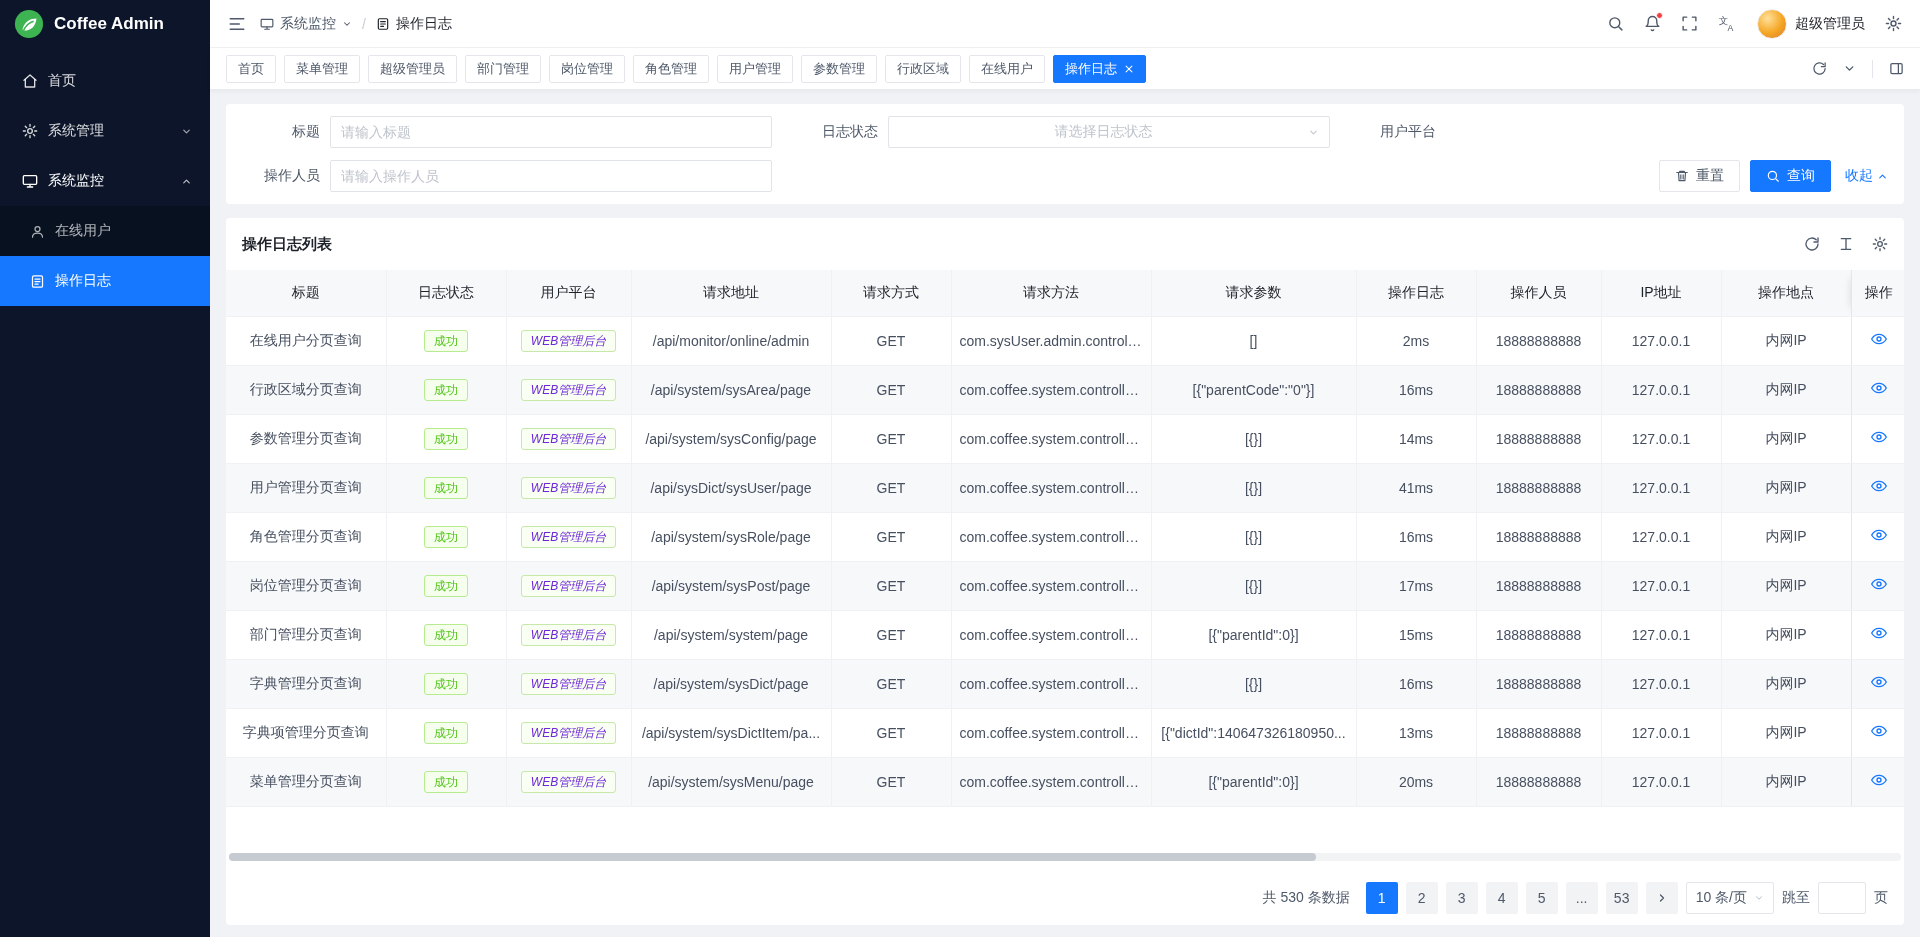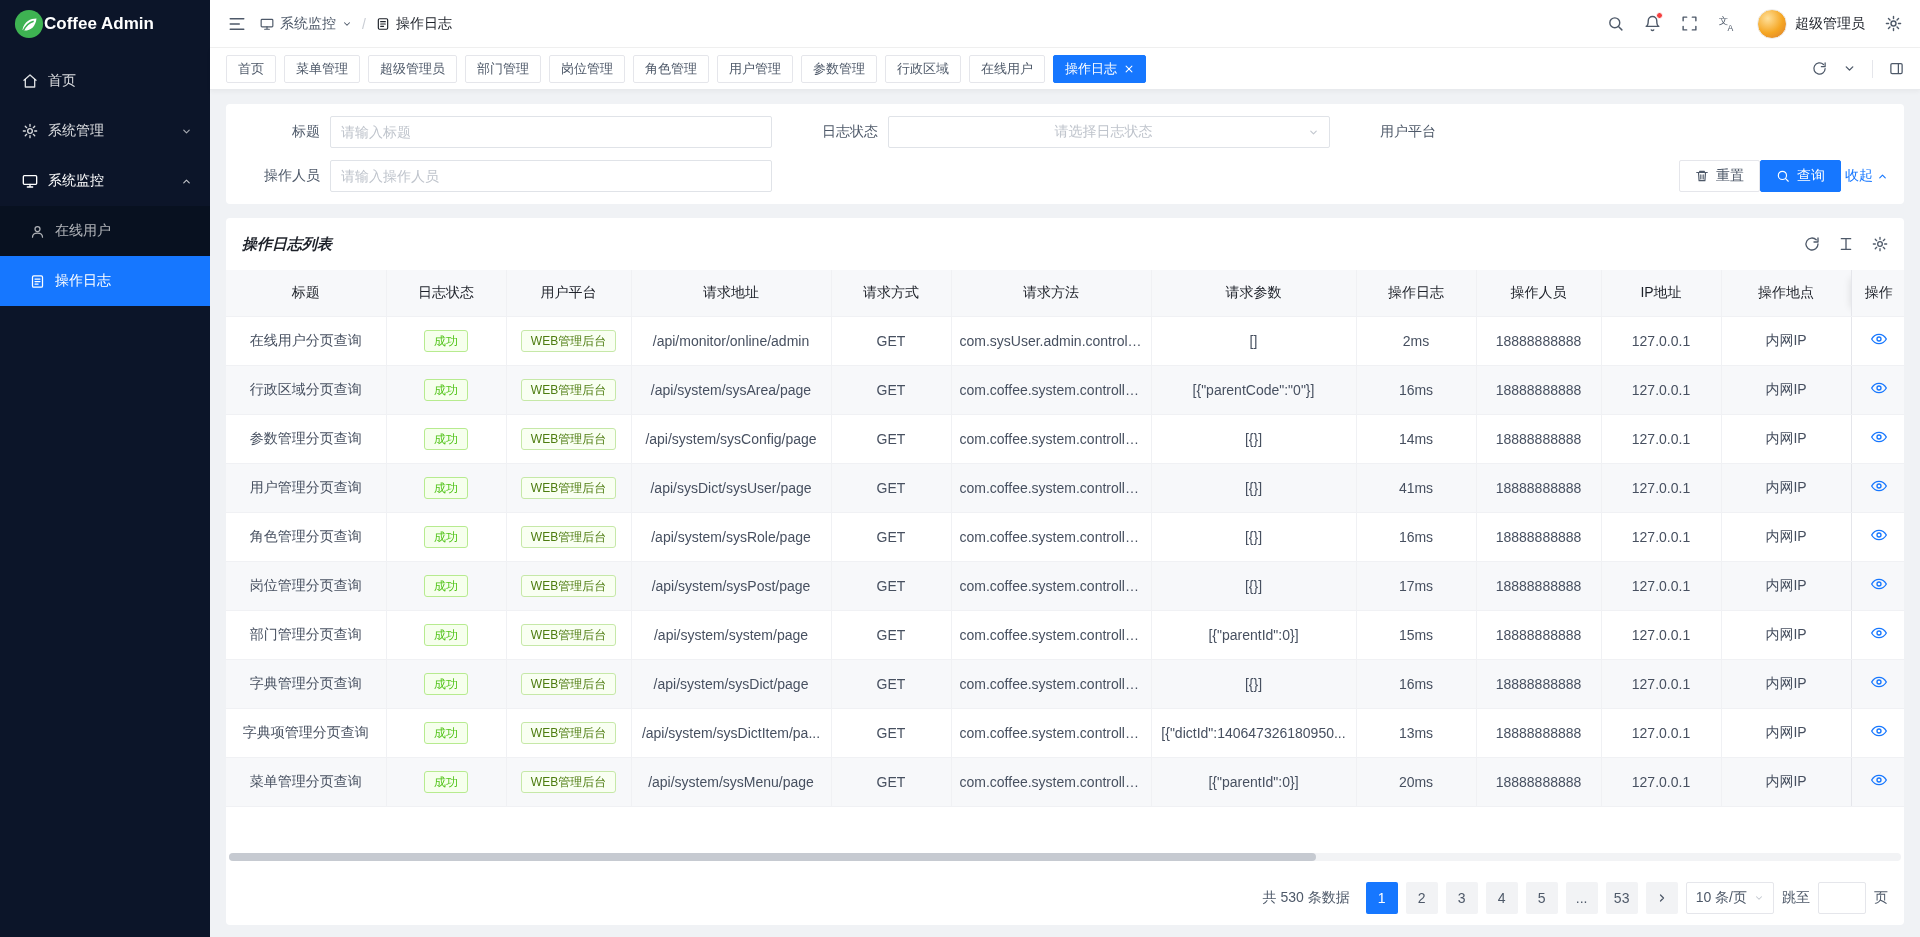--- a/index.html
+++ b/index.html
@@ -6,21 +6,21 @@
   html, body { width: 1920px; height: 937px; overflow: hidden; }
   body {
     font-family: "Liberation Sans", "DejaVu Sans", sans-serif;
     font-size: 14px; color: #1d2129; background: #f0f2f5;
   }
   .icon { display: inline-flex; align-items: center; justify-content: center; line-height: 0; }
   .app { display: flex; width: 100%; height: 100%; }
 
   
   .sidebar { width: 210px; flex-shrink: 0; background: var(--sidebar-bg, #0c1529); display: flex; flex-direction: column; }
-  .logo { height: 48px; display: flex; align-items: center; padding: 0 14px; }
+  .logo { height: 48px; display: flex; align-items: center; gap: 10px; padding: 0 14px; }
   .logo-text { color: #fff; font-size: 17px; font-weight: bold; white-space: nowrap; }
   .menu { padding-top: 8px; }
   .menu-item { height: 50px; display: flex; align-items: center; gap: 10px; padding: 0 18px 0 22px; cursor: pointer; color: rgba(255,255,255,.85); white-space: nowrap; }
   .menu-item .arrow { margin-left: auto; opacity: .75; }
   .submenu { background: #081120; }
   .submenu .menu-item { padding-left: 30px; color: rgba(255,255,255,.68); }
   .submenu .menu-item.active { background: var(--primary, #1677ff); color: #fff; }
 
   
   .main { flex: 1; min-width: 0; display: flex; flex-direction: column; }
@@ -50,40 +50,40 @@
   .filter-card { background: #fff; border-radius: 4px; padding: 12px 16px; }
   .filter-grid { display: grid; grid-template-columns: 1fr 1fr 1fr; column-gap: 28px; row-gap: 12px; align-items: center; }
   .field { display: flex; align-items: center; }
   .field-label { width: 88px; flex-shrink: 0; text-align: right; padding-right: 10px; color: #4e5969; white-space: nowrap; }
   .control { flex: 1; height: 32px; border: 1px solid #e0e3e8; border-radius: 2px; background: #fff; font-size: 14px; color: #1d2129; }
   input.control { padding: 0 10px; outline: none; font-family: inherit; }
   input::placeholder { color: #bfc4cc; }
   .select { display: flex; align-items: center; padding: 0 10px; cursor: pointer; text-align: center; }
   .select .placeholder { flex: 1; color: #bfc4cc; }
   .select .icon { color: #c2c7cf; }
-  .filter-actions { grid-column: 3; display: flex; justify-content: flex-end; align-items: center; }
+  .filter-actions { grid-column: 3; display: flex; justify-content: flex-end; align-items: center; gap: 10px; }
   .btn { height: 32px; display: inline-flex; align-items: center; gap: 7px; padding: 0 15px; border-radius: 2px; font-size: 14px; cursor: pointer; border: 1px solid #e5e6eb; background: #fff; color: #4e5969; font-family: inherit; }
   .btn-primary { background: var(--primary, #1677ff); border-color: var(--primary, #1677ff); color: #fff; }
   .link-collapse { color: var(--primary, #1677ff); display: inline-flex; align-items: center; gap: 4px; cursor: pointer; margin-left: 4px; }
 
   
   .table-card { background: #fff; border-radius: 4px; flex: 1; min-height: 0; display: flex; flex-direction: column; }
-  .card-head { height: 52px; flex-shrink: 0; display: flex; align-items: center; justify-content: space-between; padding: 8px 16px; font-style: italic; }
+  .card-head { height: 52px; flex-shrink: 0; display: flex; align-items: center; justify-content: space-between; padding: 8px 16px; }
   .card-title { font-size: 15px; font-weight: bold; color: #1d2129; }
   .card-tools { display: flex; align-items: center; gap: 18px; color: #4e5969; }
   .table-region { flex: 1; min-height: 0; position: relative; overflow: hidden; }
   table.log-table { width: 100%; border-collapse: collapse; table-layout: fixed; }
   .log-table th { background: #f7f8fa; height: 46px; font-weight: 500; color: #1d2129; font-size: 14px; white-space: nowrap; }
   .log-table td { height: 49px; text-align: center; color: #475060; font-size: 14px; white-space: nowrap; overflow: hidden; text-overflow: ellipsis; padding: 0 8px; }
   .log-table th, .log-table td { border-right: 1px solid #f0f1f4; border-bottom: 1px solid #f0f1f4; }
   .log-table th:nth-last-child(2), .log-table td:nth-last-child(2) { border-right: none; }
   .log-table th:last-child, .log-table td:last-child { border-right: none; border-left: 1px solid #e5e6eb; box-shadow: -8px 0 8px -8px rgba(0,0,0,.12); }
   .log-table tbody tr:nth-child(even) td { background: #f7f8fa; }
   .tag { display: inline-block; padding: 1px 9px; font-size: 12px; line-height: 18px; border-radius: 3px; border: 1px solid #b7eb8f; color: #52c41a; background: #f6ffed; }
-  .tag-platform { color: #4d7c0f; border-color: #c6e8a8; background: #f9fff2; }
+  .tag-platform { color: #6d28d9; border-color: #c6e8a8; background: #f9fff2; font-style: italic; }
   .eye { color: var(--primary, #1677ff); cursor: pointer; display: inline-flex; }
   .h-scrollbar { position: absolute; left: 3px; right: 3px; bottom: 10px; height: 8px; border-radius: 4px; background: #f2f3f5; }
   .h-thumb { width: 65%; height: 100%; border-radius: 4px; background: #c6cad1; cursor: pointer; }
 
   
   .pagination { height: 54px; flex-shrink: 0; display: flex; align-items: center; justify-content: flex-end; gap: 8px; padding: 0 16px; color: #4e5969; }
   .page-total { margin-right: 8px; }
   .pages { display: flex; gap: 8px; }
   .page-btn { min-width: 32px; height: 32px; padding: 0 6px; border-radius: 2px; background: #f2f3f5; color: #4e5969; display: inline-flex; align-items: center; justify-content: center; cursor: pointer; }
   .page-btn.active { background: var(--primary, #1677ff); color: #fff; }

